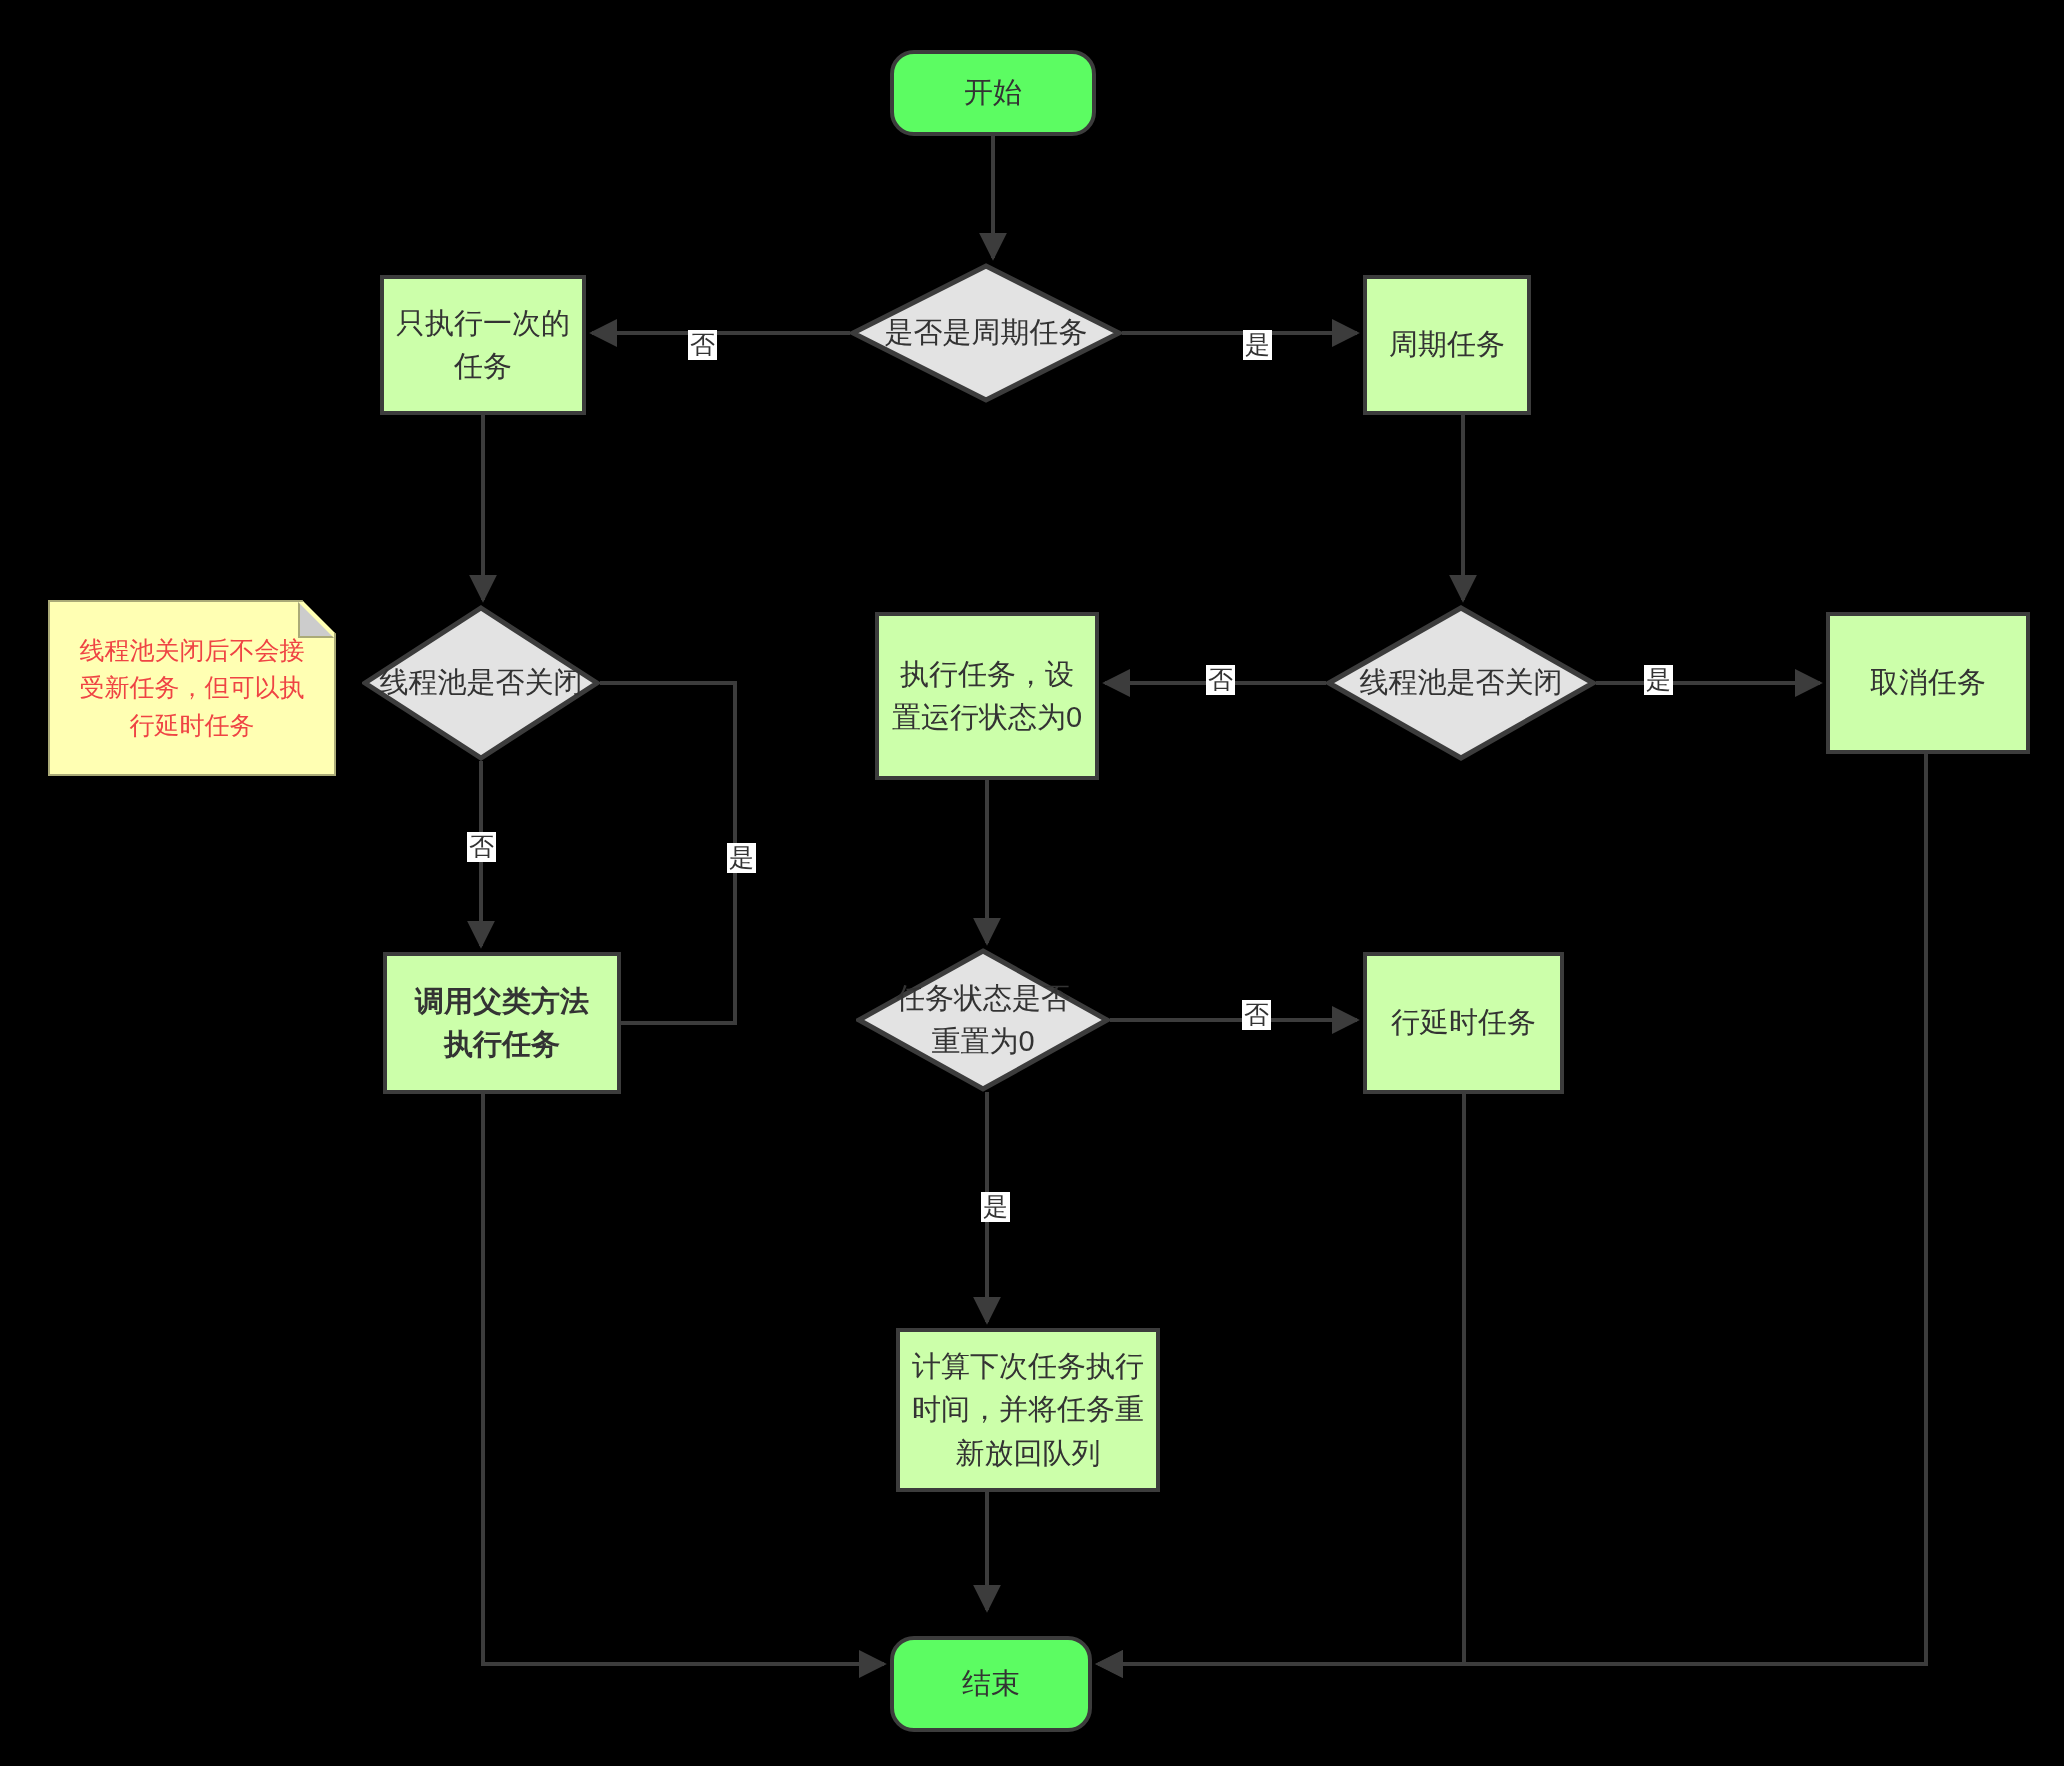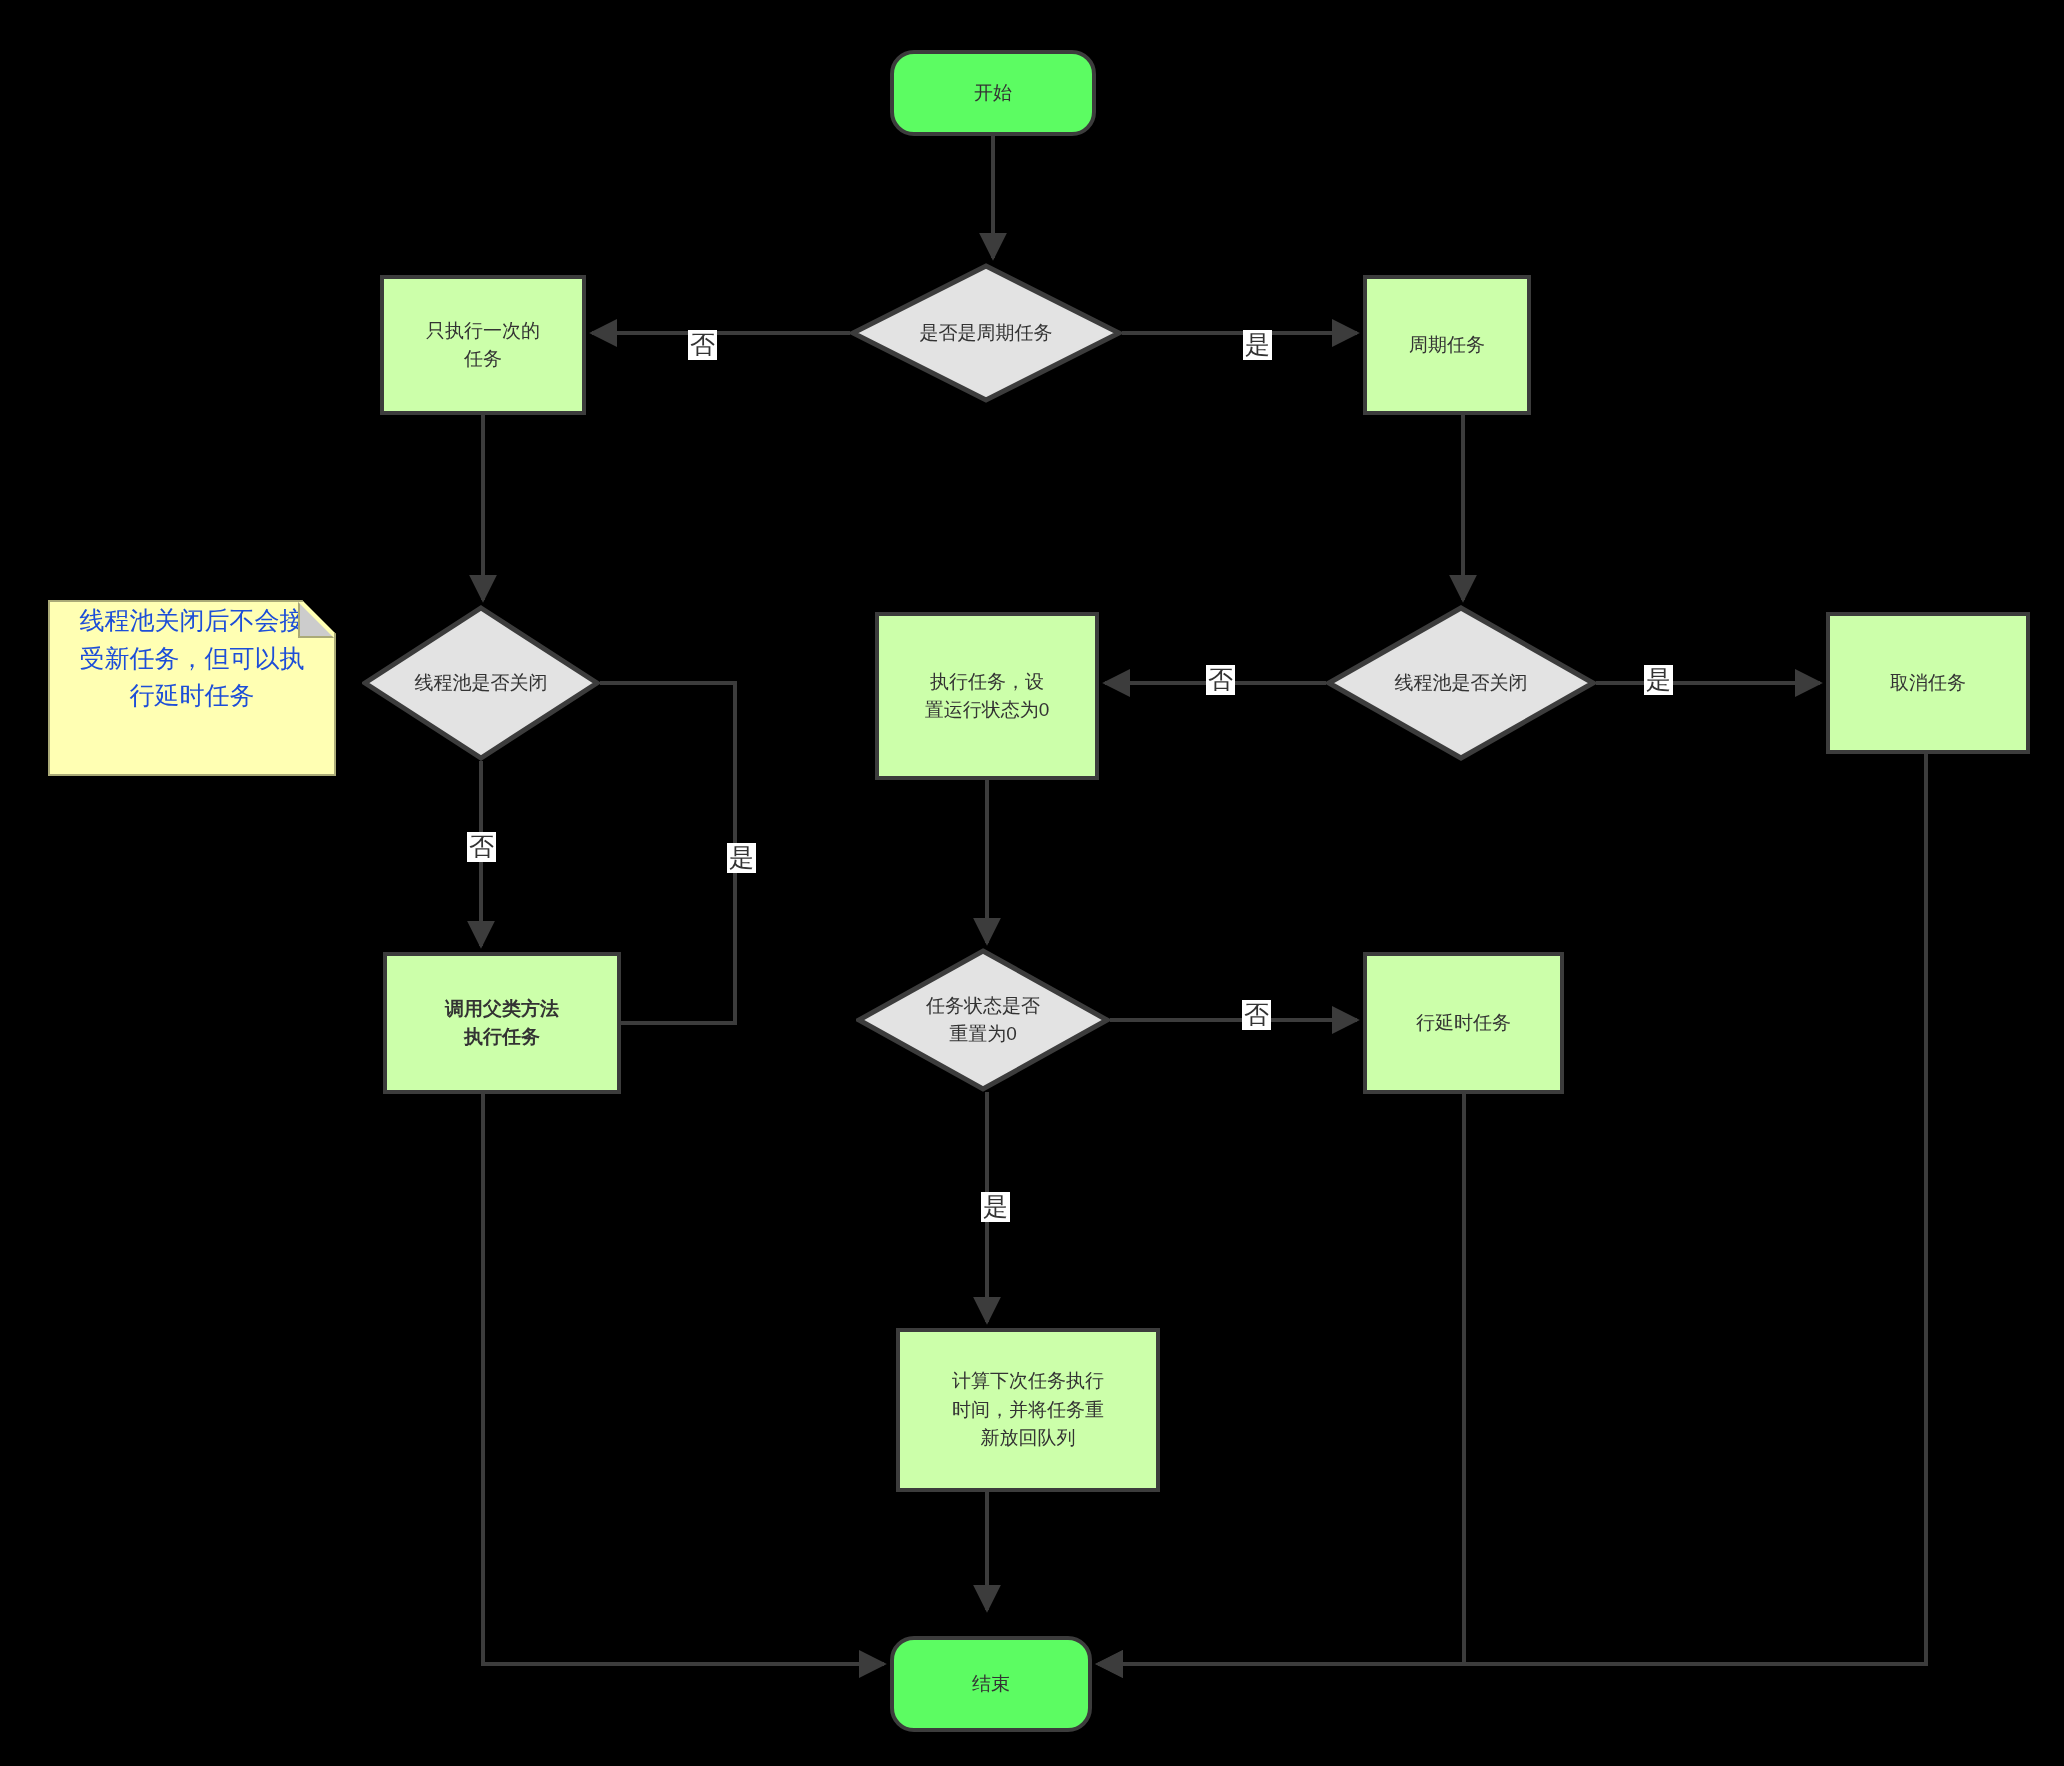--- a/index.html
+++ b/index.html
@@ -22,21 +22,21 @@
     height: 1766px;
   }
   .node {
     position: absolute;
     box-sizing: border-box;
     display: flex;
     align-items: center;
     justify-content: center;
     text-align: center;
     color: #333333;
-    font-size: 19px;
+    font-size: 29px;
     line-height: 1.5;
     white-space: pre-line;
     z-index: 3;
   }
   .node.process {
     background: #ccffaa;
     border: 4px solid #3c3c3c;
   }
   .node.terminal {
     background: #5cfc62;
@@ -56,25 +56,26 @@
   }
   .decision-label {
     position: relative;
     z-index: 2;
   }
   .note {
     position: absolute;
     box-sizing: border-box;
     background: #ffffb3;
     border: 2px solid #aaaa77;
-    color: #1d4ed8;
+    color: #ef4444;
     font-size: 25px;
     line-height: 1.5;
     text-align: center;
     display: flex;
+    align-items: center;
     justify-content: center;
     padding: 0 14px;
     z-index: 3;
     clip-path: polygon(0 0, calc(100% - 34px) 0, 100% 34px, 100% 100%, 0 100%);
   }
   .note-fold {
     position: absolute;
     top: 0;
     right: 0;
     width: 34px;

